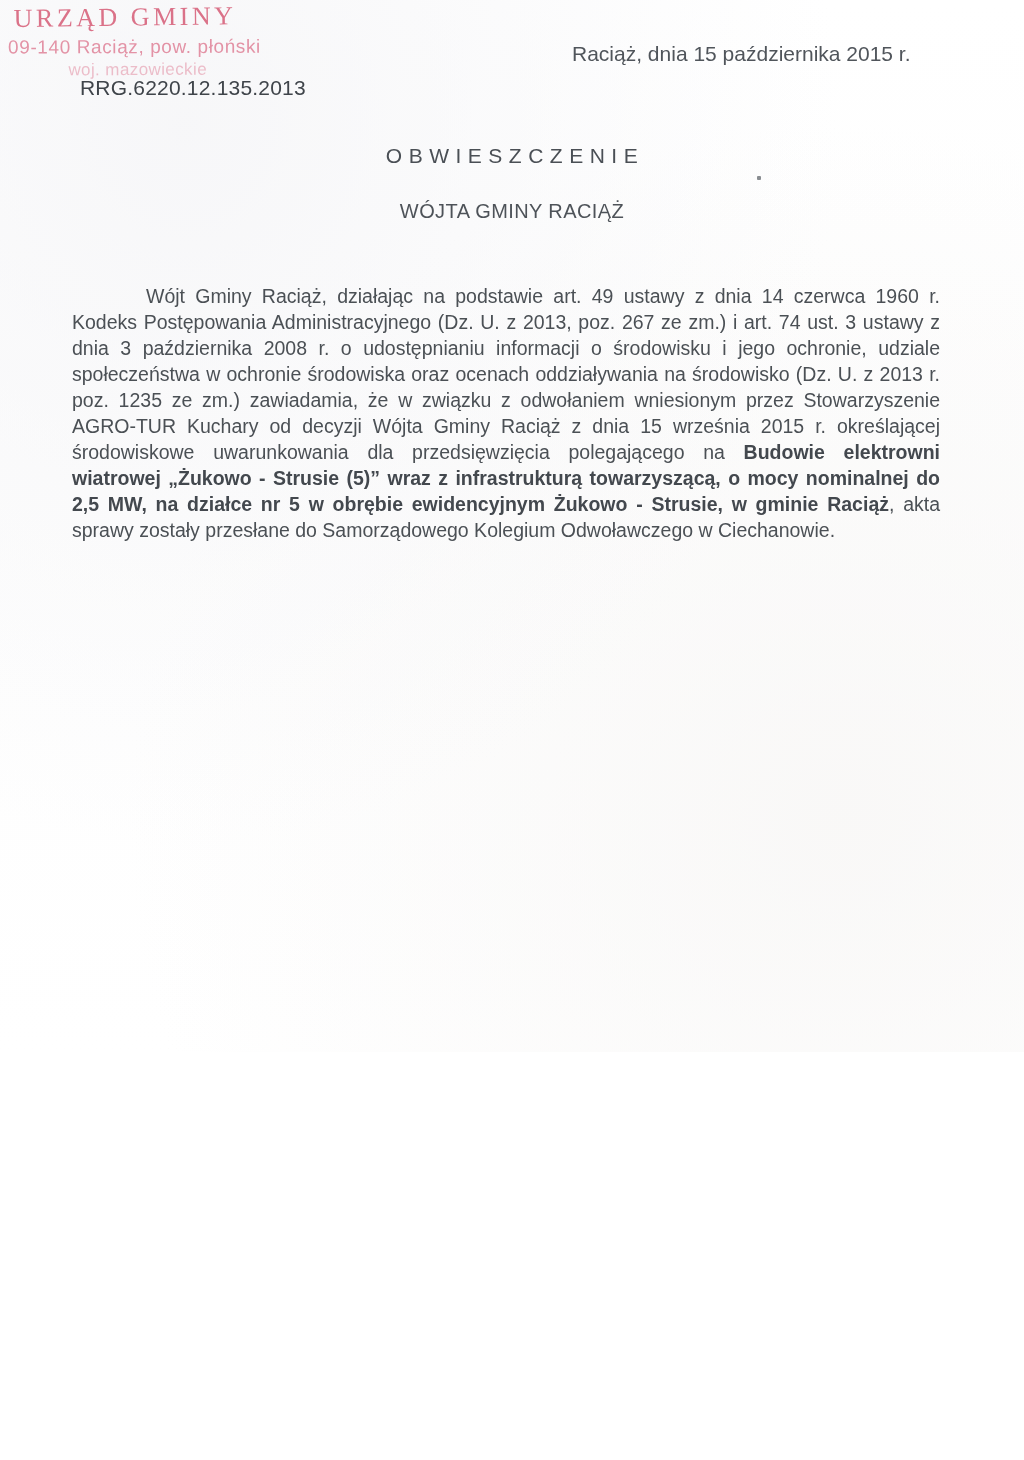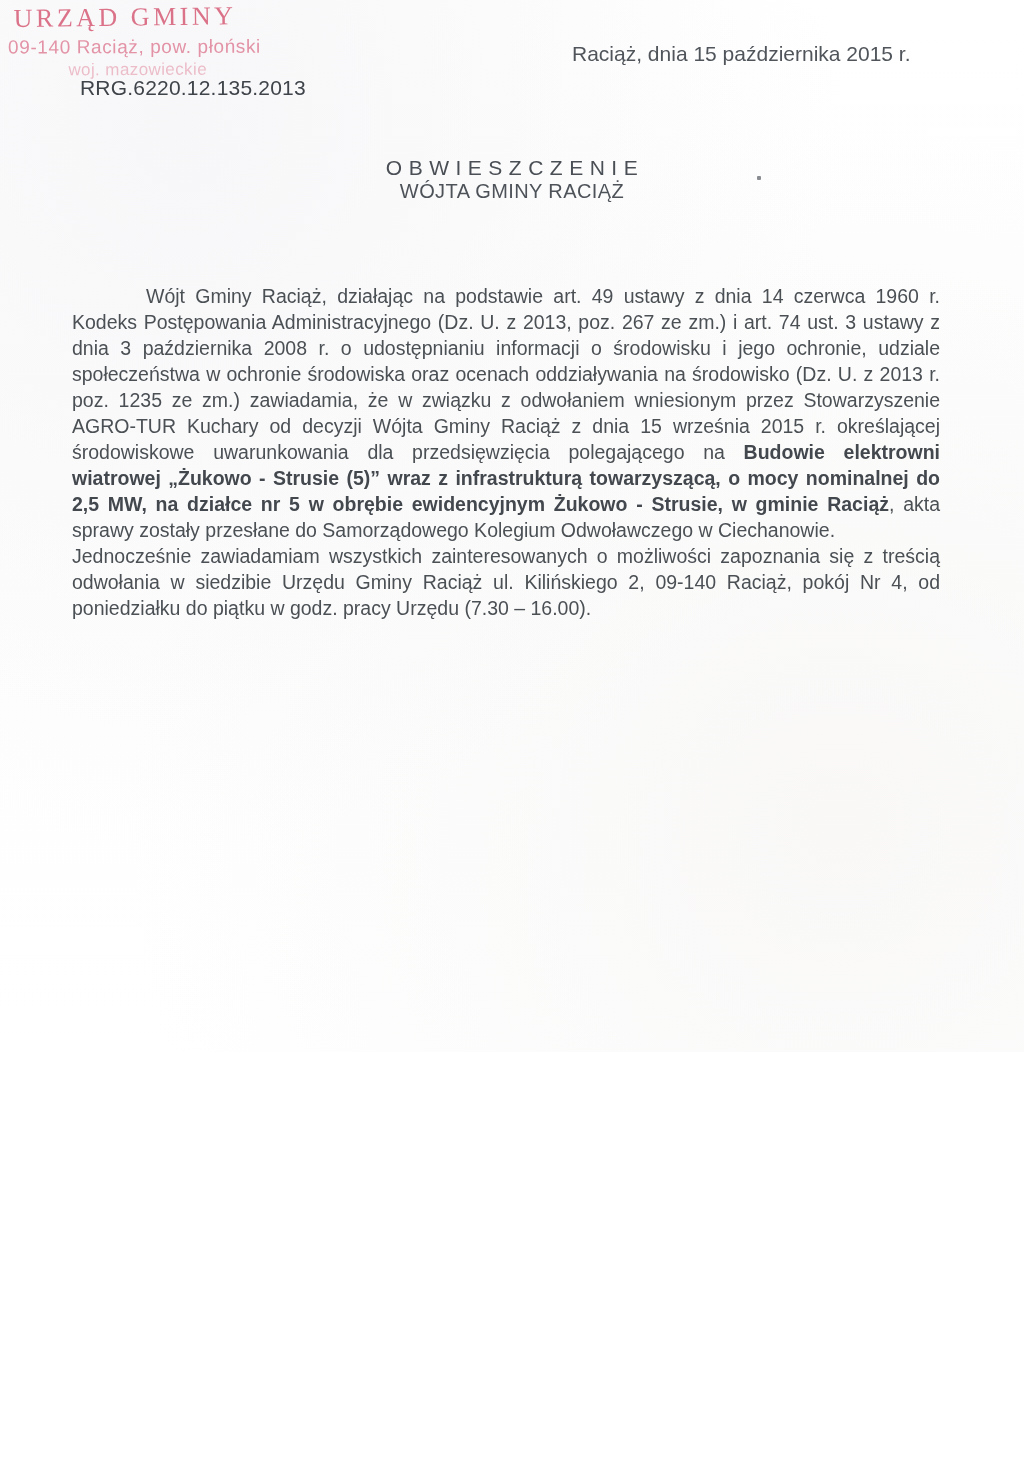--- a/index.html
+++ b/index.html
@@ -93,34 +93,34 @@
     font-size: 21px;
     color: #50555b;
     white-space: nowrap;
   }
 
   
   .title-block {
     position: absolute;
     left: 0;
     right: 0;
-    top: 156px;
+    top: 144px;
     text-align: center;
   }
   .title-main {
     font-size: 21px;
     letter-spacing: 6.5px;
     color: #4a4f55;
     margin-left: 6px;
   }
   .title-sub {
     font-size: 20px;
     letter-spacing: 0.4px;
     color: #4e5359;
-    margin-top: 0;
+    margin-top: 32px;
     text-align: center;
   }
 
   
   .speck {
     position: absolute;
     left: 757px;
     top: 176px;
     width: 4px;
     height: 4px;
@@ -202,21 +202,20 @@
     <div class="title-main">OBWIESZCZENIE</div>
     <div class="title-sub">WÓJTA GMINY RACIĄŻ</div>
   </div>
 
   <div class="speck"></div>
 
   <div class="body">
 
     <p class="indent-first"><span>Wójt Gminy Raciąż, działając na podstawie art. 49 ustawy z dnia 14 czerwca 1960 r. Kodeks Postępowania Administracyjnego (Dz. U. z 2013, poz. 267 ze zm.) i art. 74 ust. 3 ustawy z dnia 3 października 2008 r. o udostępnianiu informacji o środowisku i jego ochronie, udziale społeczeństwa w ochronie środowiska oraz ocenach oddziaływania na środowisko (Dz. U. z 2013 r. poz. 1235 ze zm.) zawiadamia, że w związku z odwołaniem wniesionym przez Stowarzyszenie AGRO-TUR Kuchary od decyzji Wójta Gminy Raciąż z dnia 15 września 2015 r. określającej środowiskowe uwarunkowania dla przedsięwzięcia polegającego na </span><span class="b">Budowie elektrowni wiatrowej „Żukowo - Strusie (5)” wraz z infrastrukturą towarzyszącą, o mocy nominalnej do 2,5 MW, na działce nr 5 w obrębie ewidencyjnym Żukowo - Strusie, w gminie Raciąż</span><span>, akta sprawy zostały przesłane do Samorządowego Kolegium Odwoławczego w Ciechanowie.</span></p>
 
-    <p>Jednocześnie zawiadamiam wszystkich zainteresowanych o możliwości zapoznania się z treścią odwołania w siedzibie Urzędu Gminy Raciąż ul. Kilińskiego 2, 09-140 Raciąż, pokój Nr 4, od poniedziałku do piątku w godz. pracy Urzędu (7.30 – 16.00).</p>
 
     <div class="gap"></div>
 
   </div>
 
   <div class="signature">
     <div>Wójt Gminy Raciąż</div>
     <div class="sig-name">(-) mgr inż. Ryszard Giszczak</div>
   </div>
 

